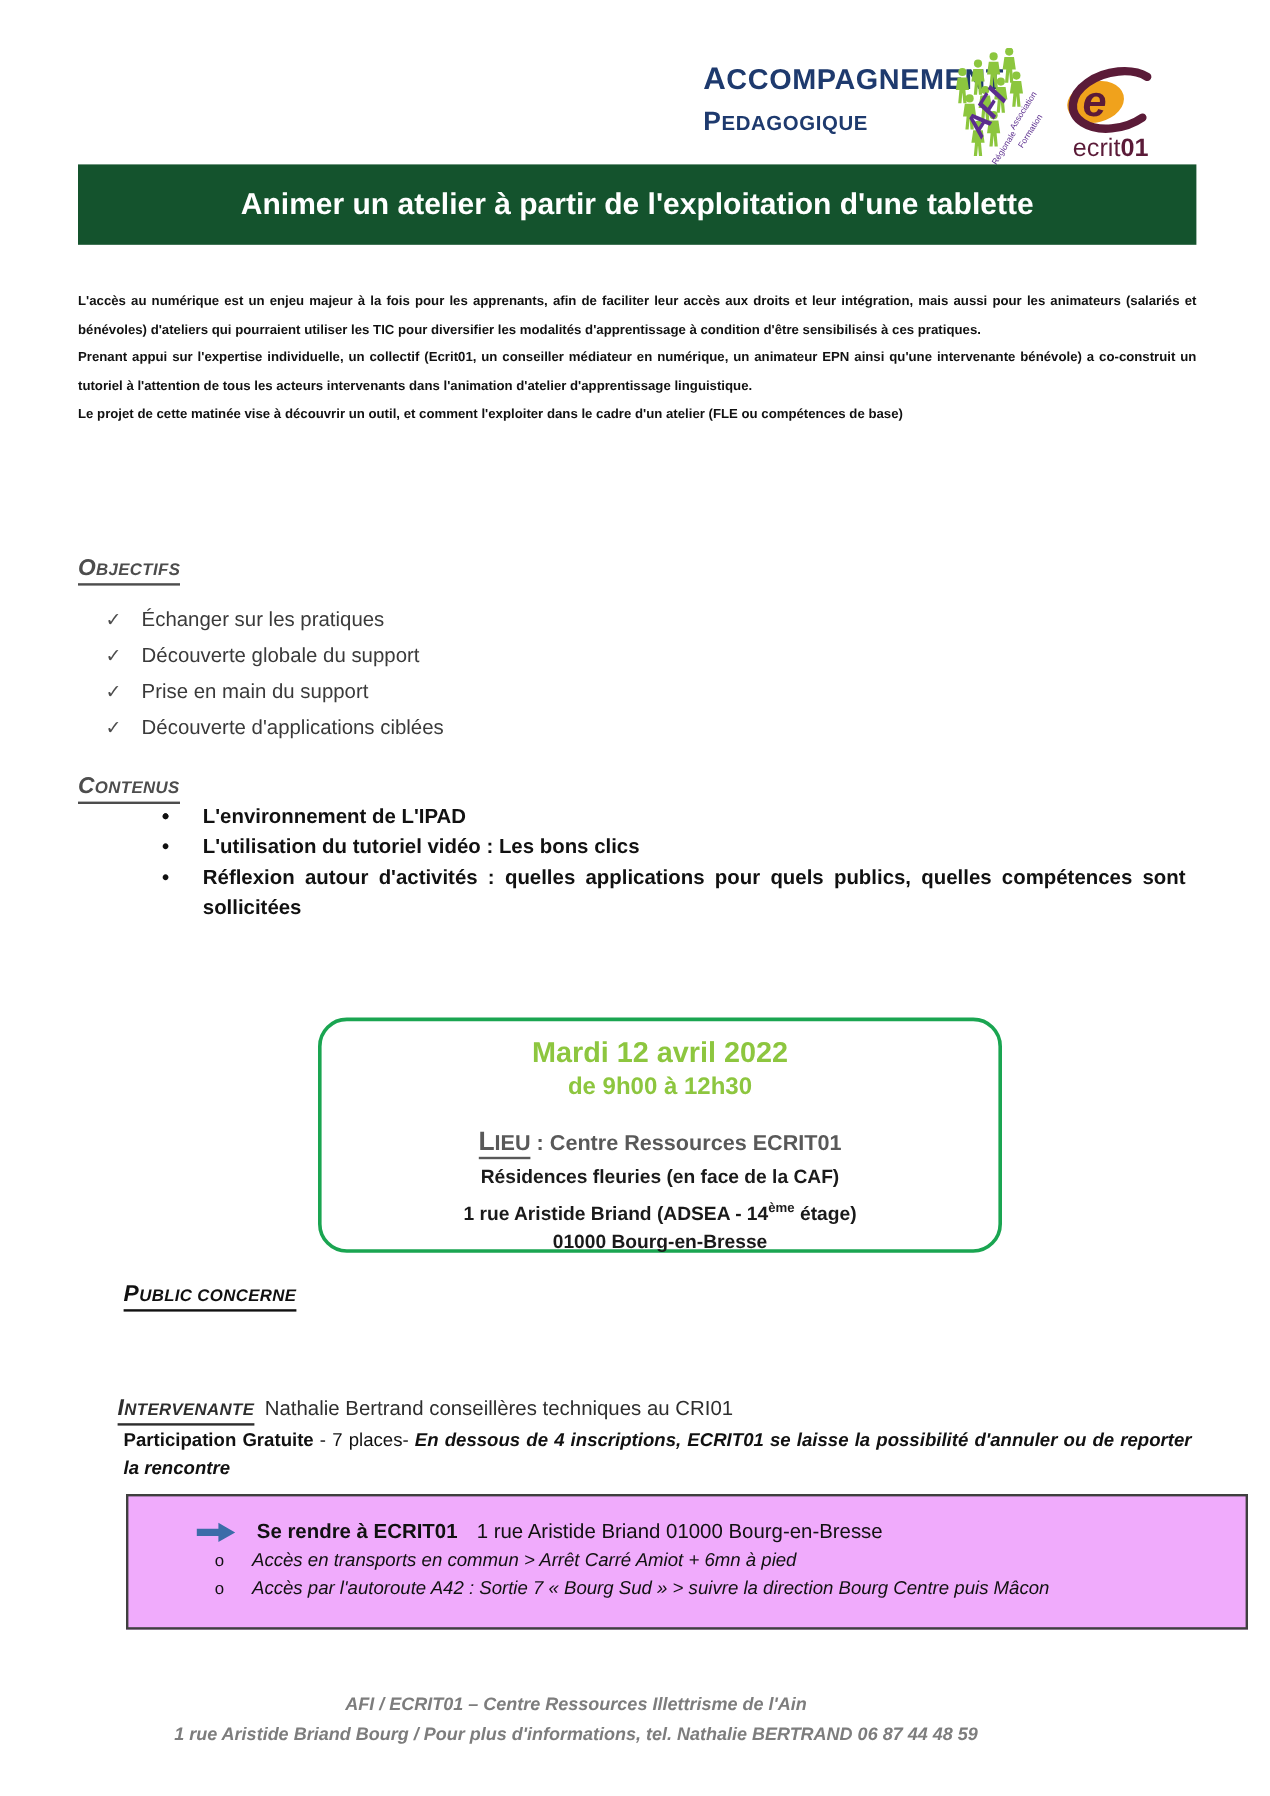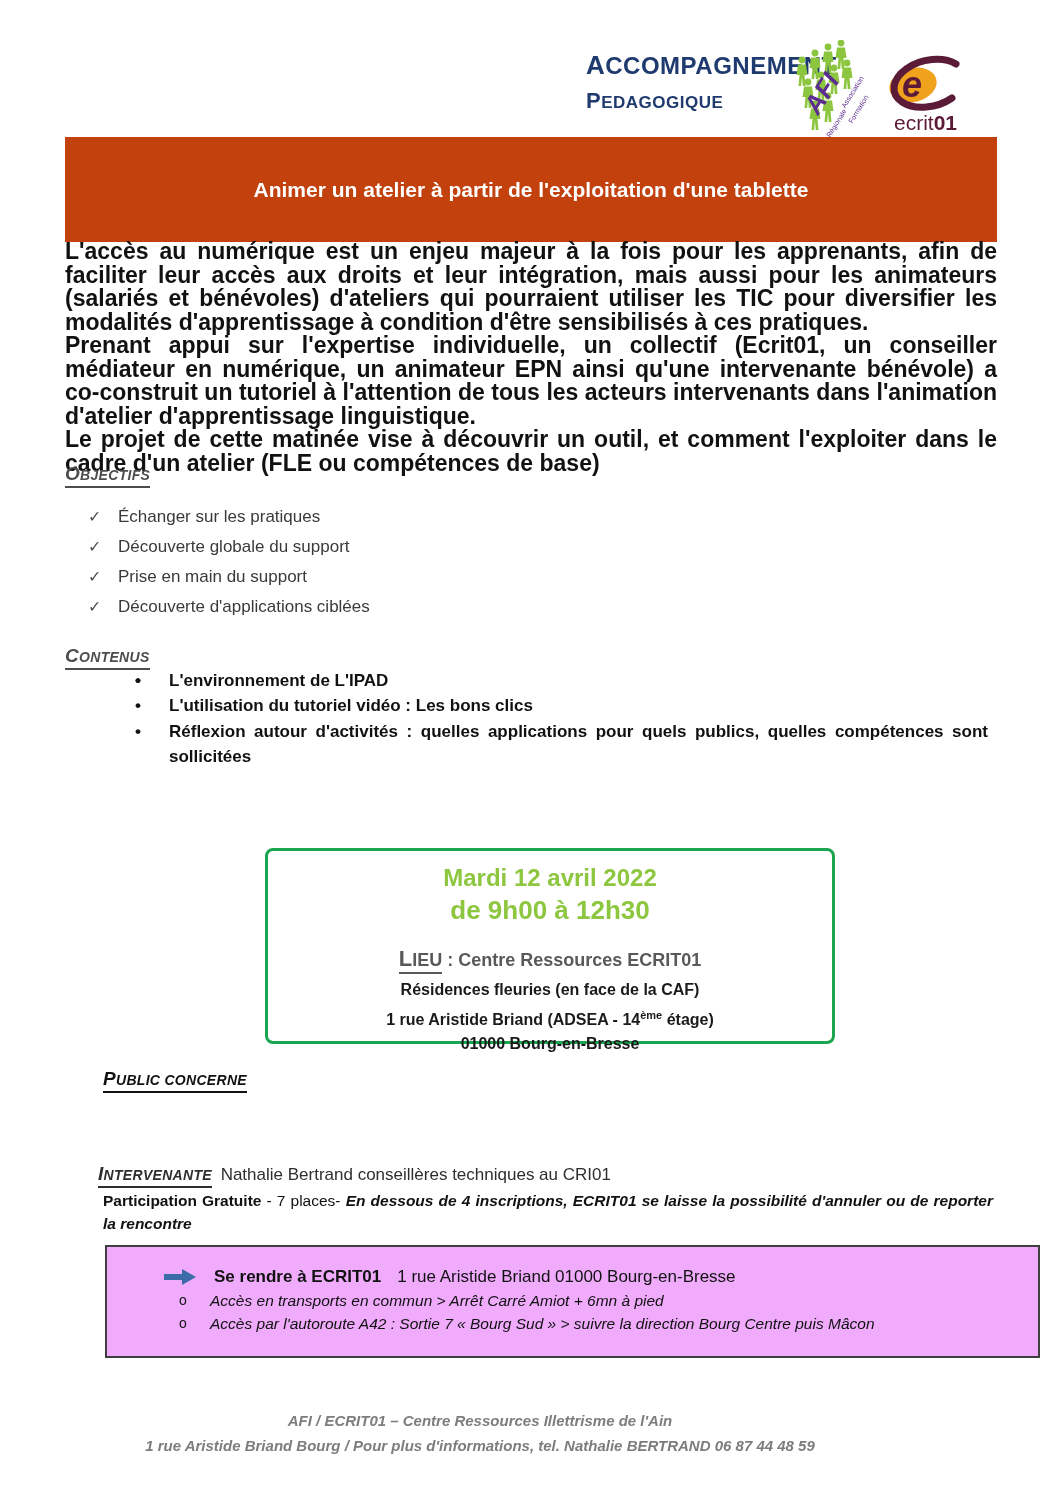--- a/index.html
+++ b/index.html
@@ -13,28 +13,28 @@
   .kicker-line { display:block; letter-spacing:.5px; }
   .kicker-line.l1 { font-size:24px; }
   .kicker-line.l1::first-letter { font-size:26px; }
   .kicker-line.l2 { font-size:17px; margin-top:7px; }
   .kicker-line.l2::first-letter { font-size:22px; }
   .logo-afi { position:absolute; left:788px; top:40px; }
   .logo-ecrit { position:absolute; left:866px; top:52px; }
 
   
   .banner {
-    position:absolute; left:65px; top:137px; width:932px; height:105px;
-    background:#c2410c; color:#fff; display:flex; align-items:center; justify-content:center;
-    font-size:21px; font-weight:bold;
+    position:absolute; left:65px; top:137px; width:932px; height:67px;
+    background:#14532d; color:#fff; display:flex; align-items:center; justify-content:center;
+    font-size:25px; font-weight:bold;
   }
 
   
   .intro { position:absolute; left:65px; top:240px; width:932px;
-    font-size:23px; line-height:23.5px; font-weight:bold; text-align:justify; }
+    font-size:11px; line-height:23.5px; font-weight:bold; text-align:justify; }
   .intro p { margin:0; }
 
   
   .sec-heading {
     display:inline-block; font-style:italic; font-weight:bold; font-size:14px;
     letter-spacing:.3px; border-bottom:2px solid currentColor; padding-bottom:1px;
   }
   .sec-heading::first-letter { font-size:19px; }
   .gray-h { color:#4d4d4d; }
   .objectifs-h { position:absolute; left:65px; top:463px; }
@@ -48,24 +48,24 @@
 
   
   .bullet-list { position:absolute; left:133px; top:668px; width:855px; }
   .bullet-item { position:relative; padding-left:36px; text-align:justify;
     font-size:17px; line-height:25.4px; font-weight:bold; }
   .bullet-glyph { position:absolute; left:2px; top:0; font-weight:bold; }
 
   
   .event-box {
     position:absolute; left:265px; top:848px; width:570px; height:196px; box-sizing:border-box;
-    border:3px solid #1aa551; border-radius:8px; text-align:center; padding-top:13px;
+    border:3px solid #1aa551; border-radius:24px; text-align:center; padding-top:13px;
   }
   .event-date { color:#8dc63f; font-size:24px; font-weight:bold; }
-  .event-time { color:#8dc63f; font-size:26px; font-weight:bold; margin-top:3px; }
+  .event-time { color:#8dc63f; font-size:20px; font-weight:bold; margin-top:3px; }
   .event-lieu { margin-top:20px; font-size:18px; color:#595959; font-weight:bold; }
   .lieu-label { display:inline-block; border-bottom:2px solid #595959; }
   .lieu-label::first-letter { font-size:22px; }
   .event-addr { font-size:16px; font-weight:bold; color:#1a1a1a; line-height:24.5px; margin-top:4px; }
   .event-addr sup { font-size:11px; }
 
   
   .public-text { position:absolute; left:103px; top:1094px; width:890px;
     font-size:17px; line-height:25px; font-weight:bold; text-align:justify; }
   .intervenante-row { position:absolute; left:98px; top:1163px; font-size:17px; color:#2e2e2e; }

